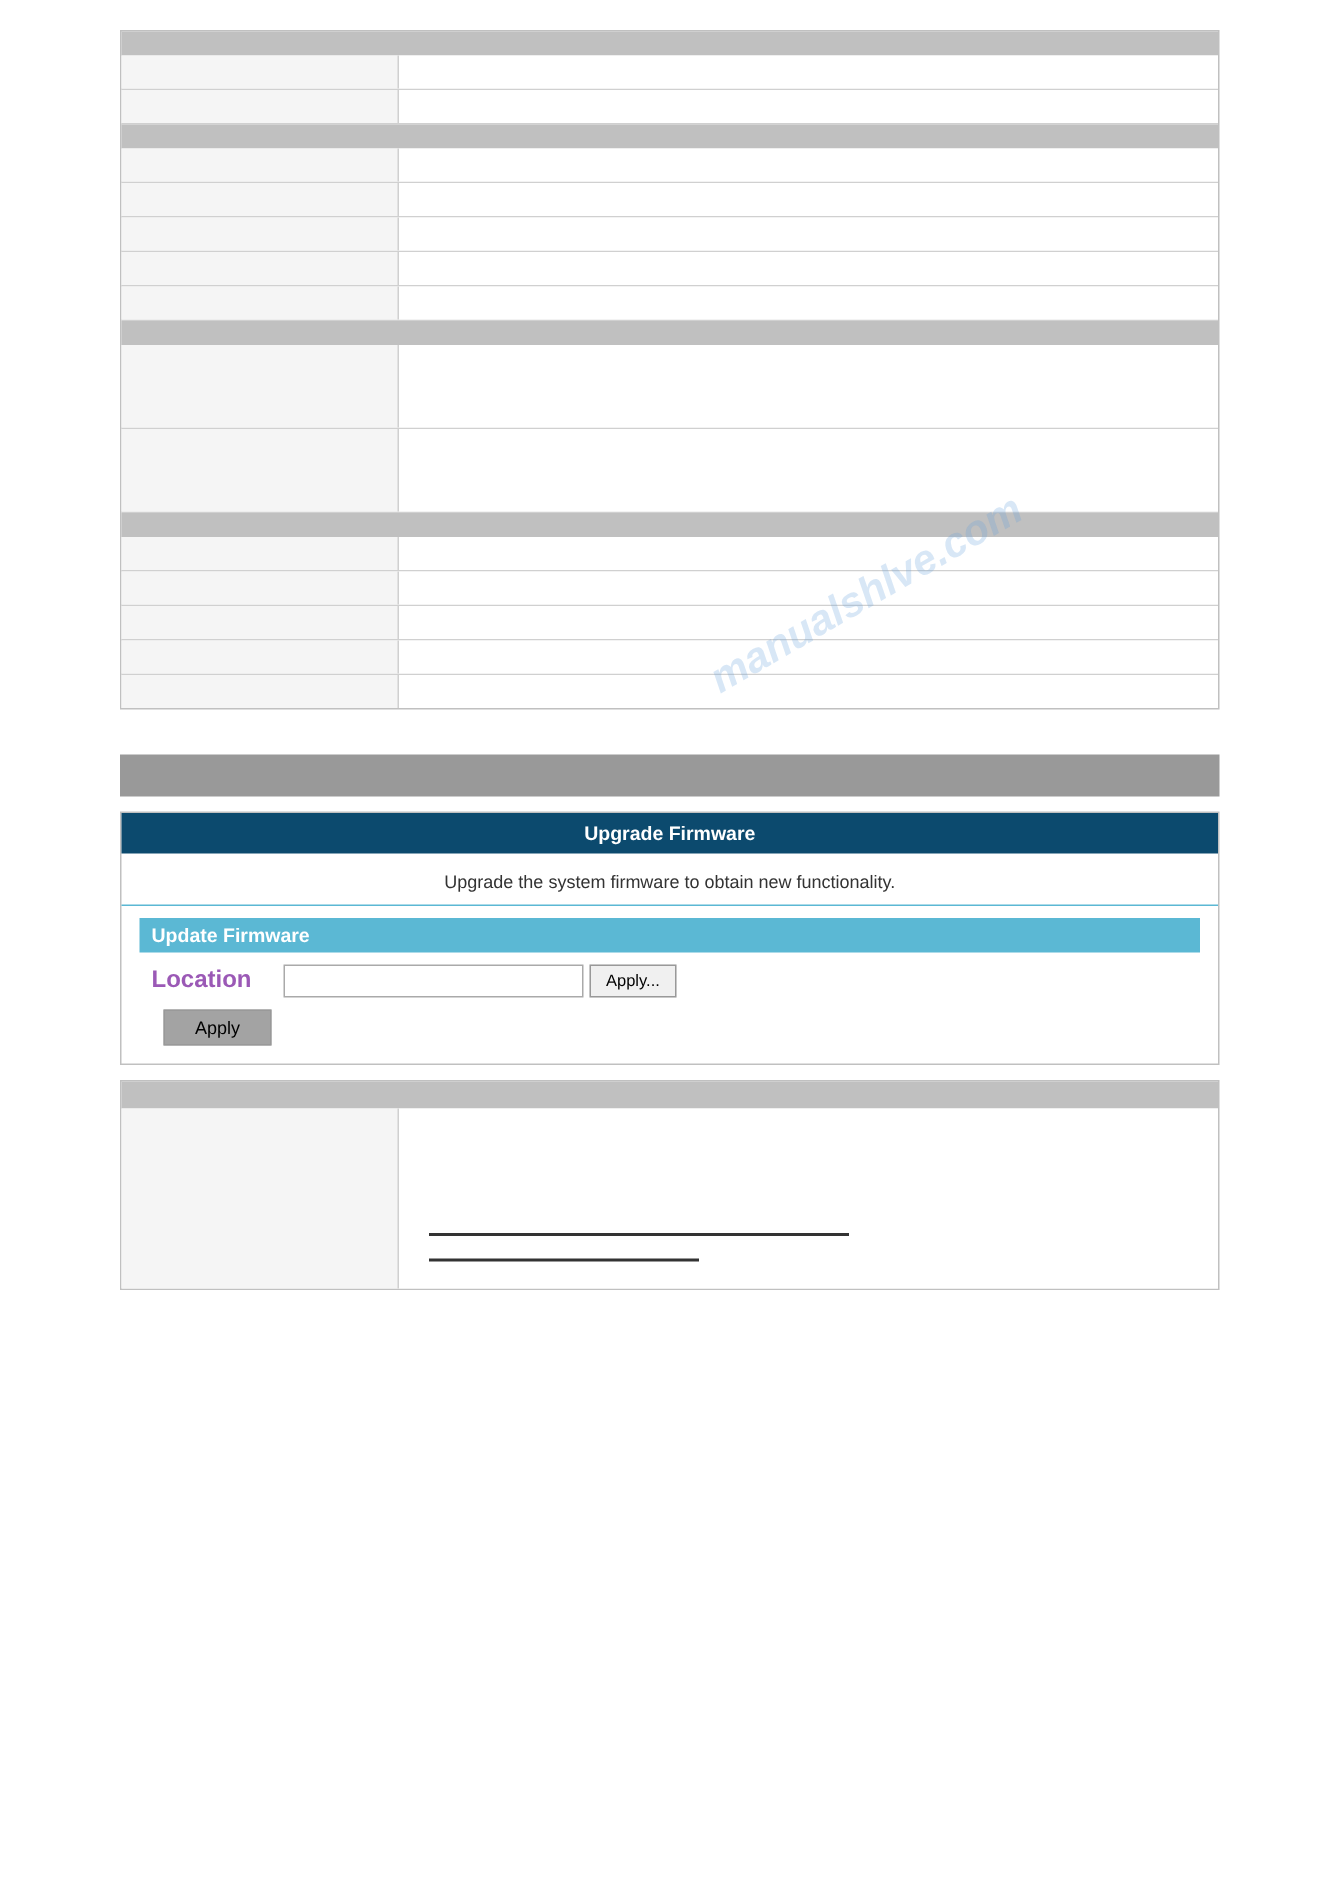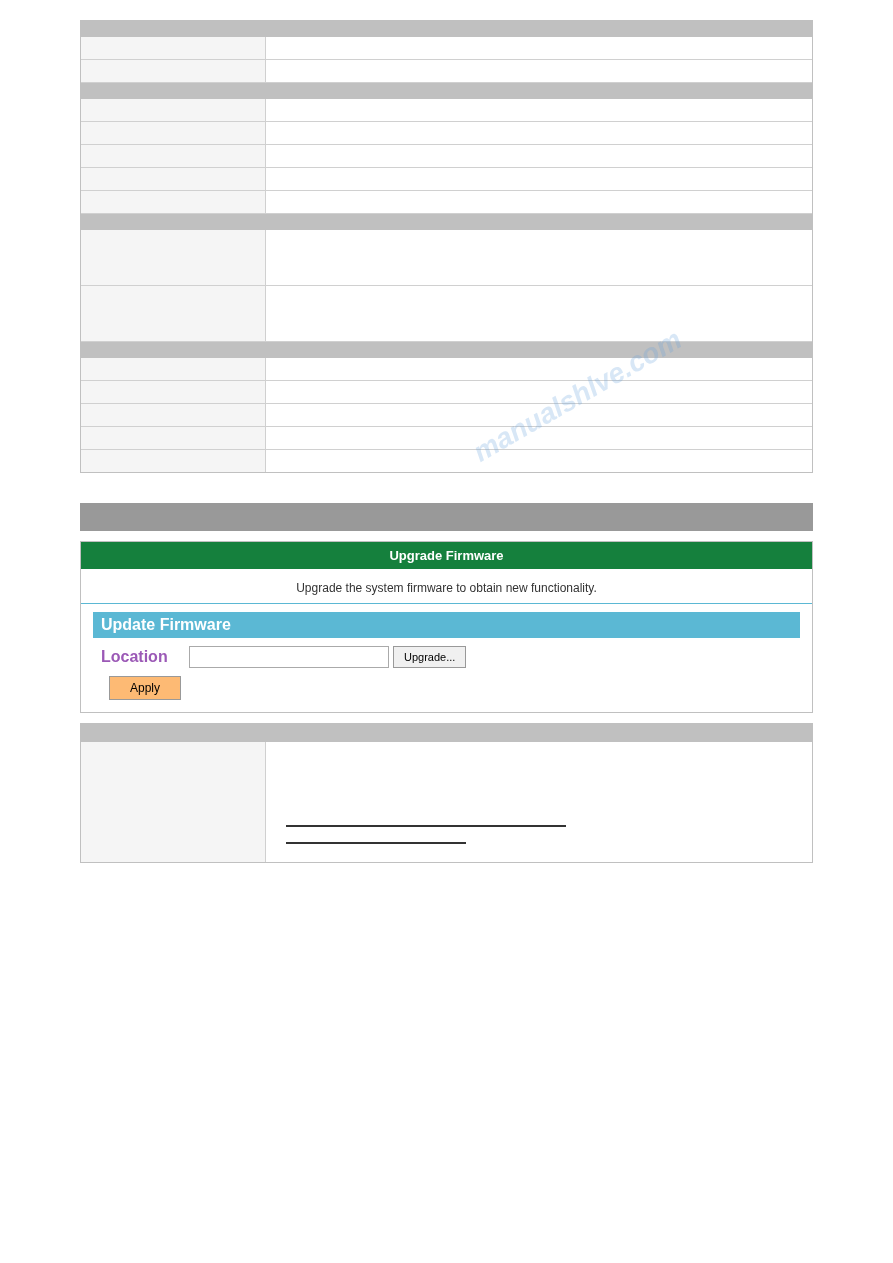--- a/index.html
+++ b/index.html
@@ -69,21 +69,21 @@
       margin-bottom: 0;
     }
 
     
     .firmware-section {
       border: 1px solid #c0c0c0;
       margin-bottom: 10px;
     }
 
     .firmware-title-bar {
-      background: #15803d;
+      background: #0c4a6e;
       color: white;
       font-weight: bold;
       font-size: 13px;
       text-align: center;
       padding: 6px;
     }
 
     .firmware-description {
       padding: 12px 12px 8px 12px;
       font-size: 12px;
@@ -93,21 +93,21 @@
     }
 
     .update-firmware-inner {
       padding: 8px 12px 12px 12px;
     }
 
     .update-firmware-subheader {
       background: #5bb8d4;
       color: white;
       font-weight: bold;
-      font-size: 16px;
+      font-size: 13px;
       padding: 4px 8px;
       margin-bottom: 8px;
     }
 
     .firmware-form-row {
       display: flex;
       align-items: center;
       margin-bottom: 8px;
       padding-left: 8px;
     }
@@ -134,21 +134,21 @@
       background: #f0f0f0;
       border: 1px solid #999;
       font-size: 11px;
       cursor: pointer;
       height: 22px;
     }
 
     .apply-button {
       margin-left: 8px;
       padding: 4px 20px;
-      background: #fdba74;
+      background: #a3a3a3;
       border: 1px solid #999;
       font-size: 12px;
       cursor: pointer;
     }
 
     
     .bottom-table-section {
       border: 1px solid #c0c0c0;
       margin-top: 10px;
     }
@@ -291,21 +291,21 @@
       <span>Upgrade the system firmware to obtain new functionality.</span>
     </div>
     <div class="update-firmware-inner">
       <div class="update-firmware-subheader">
         <span>Update Firmware</span>
       </div>
       <div class="firmware-form-row">
         <span class="firmware-label">Location</span>
         <input class="firmware-input" type="text" placeholder="" style="">
         <button class="browse-button">
-          <span>Upgrade...</span>
+          <span>Apply...</span>
         </button>
       </div>
       <div style="padding-left: 8px;">
         <button class="apply-button">
           <span>Apply</span>
         </button>
       </div>
     </div>
   </div>
 

